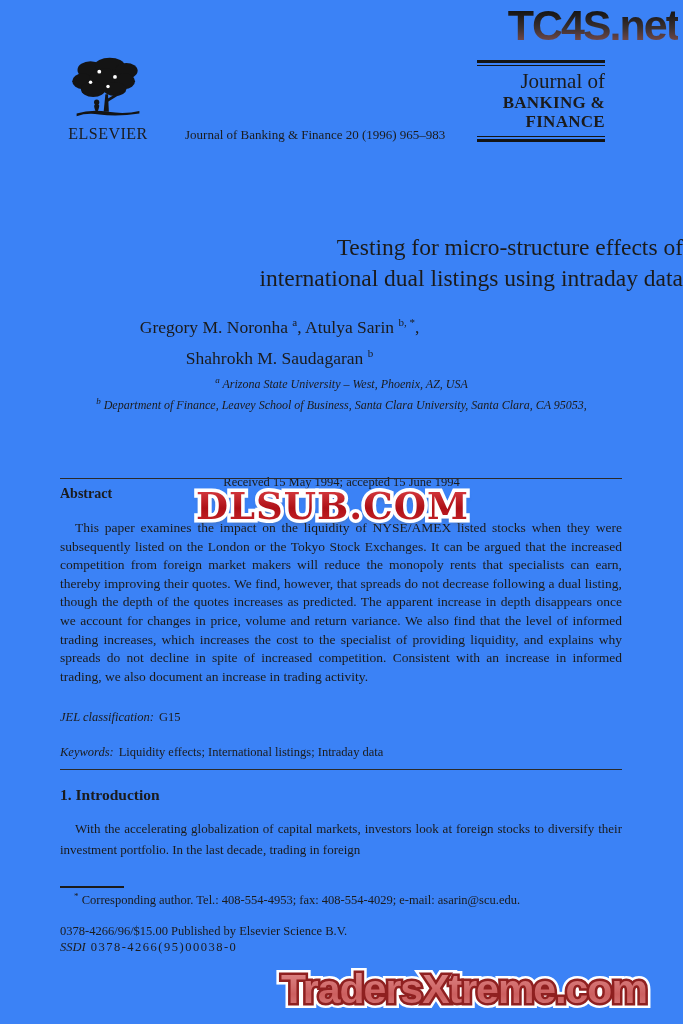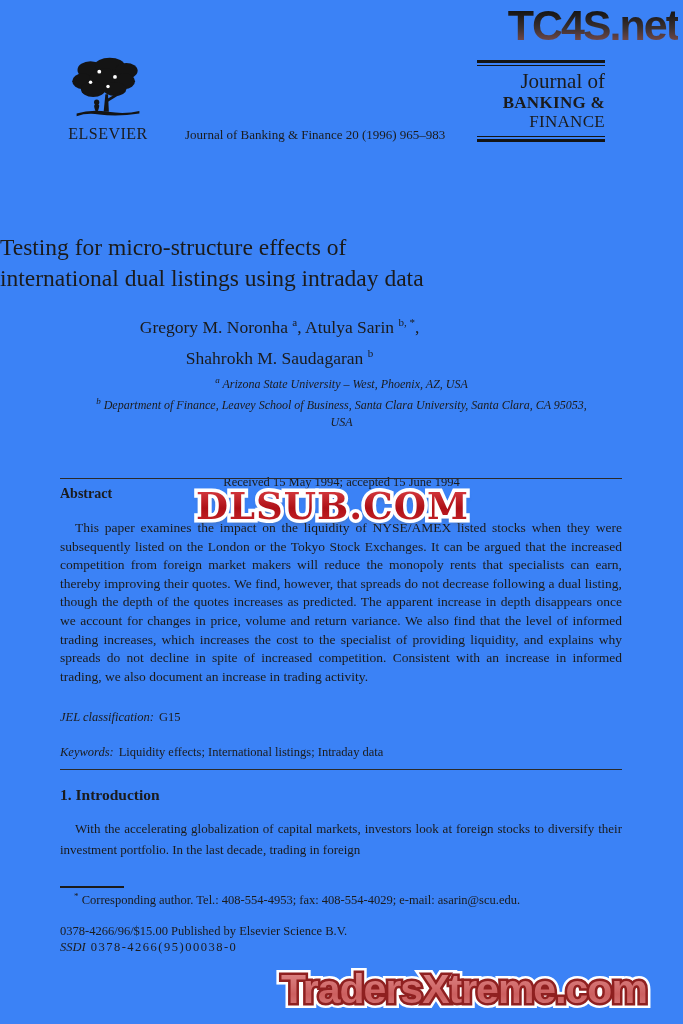--- a/index.html
+++ b/index.html
@@ -36,24 +36,24 @@
   .logo-block{left:60px;top:56px;width:96px;text-align:center;}
   .logo-tree{display:block;margin:0 auto;}
   .logo-name{font-size:16px;letter-spacing:.5px;margin-top:1px;}
   .citation{left:185px;top:127px;font-size:13px;text-align:right;}
   .jbox{left:477px;top:60px;width:128px;text-align:right;}
   .jbox .rl-thick{height:3px;background:#141414;}
   .jbox .rl-thin{height:1px;background:#141414;margin-top:2px;}
   .jbox .rl-thin2{height:1px;background:#141414;margin-bottom:2px;}
   .jbox .t1{font-size:21px;line-height:23px;margin-top:4px;}
   .jbox .t2{font-size:17px;font-weight:bold;letter-spacing:.3px;line-height:19px;}
-  .jbox .t3{font-size:17px;font-weight:normal;letter-spacing:.3px;line-height:19px;margin-bottom:5px;}
+  .jbox .t3{font-size:17px;font-weight:bold;letter-spacing:.3px;line-height:19px;margin-bottom:5px;}
 
   
-  .title{left:0;top:232px;width:683px;text-align:left;font-size:23.5px;line-height:31px;}
+  .title{left:0;top:232px;width:683px;text-align:right;font-size:23.5px;line-height:31px;}
   .authors{left:0;top:309px;width:559px;text-align:center;font-size:17.5px;line-height:26px;}
   .authors sup{font-size:11px;}
   .affil{left:30px;top:372px;width:623px;text-align:center;font-style:italic;
     font-size:12px;line-height:17px;}
   .affil sup{font-style:italic;font-size:9px;}
   .received{left:0;top:427px;width:683px;text-align:center;font-size:12.5px;margin-top:48px;}
 
   
   .rule{left:60px;width:562px;height:1px;background:#2a2a2a;}
   .r1{top:478px;}
@@ -139,21 +139,20 @@
     </div>
   </div>
 
   <div class="abs affil">
     <div>
       <sup>a</sup><span> Arizona State University – West, Phoenix, AZ, USA</span>
     </div>
     <div>
       <sup>b</sup><span> Department of Finance, Leavey School of Business, Santa Clara University, Santa Clara, CA 95053,</span>
     </div>
-    <div>USA</div>
   </div>
 
   <div class="abs received">Received 15 May 1994; accepted 15 June 1994</div>
 
   <div class="abs rule r1"></div>
 
   <div class="abs abst-head">Abstract</div>
   <div class="abs abst-body">This paper examines the impact on the liquidity of NYSE/AMEX listed stocks when they were subsequently listed on the London or the Tokyo Stock Exchanges. It can be argued that the increased competition from foreign market makers will reduce the monopoly rents that specialists can earn, thereby improving their quotes. We find, however, that spreads do not decrease following a dual listing, though the depth of the quotes increases as predicted. The apparent increase in depth disappears once we account for changes in price, volume and return variance. We also find that the level of informed trading increases, which increases the cost to the specialist of providing liquidity, and explains why spreads do not decline in spite of increased competition. Consistent with an increase in informed trading, we also document an increase in trading activity.</div>
 
   <div class="abs wm-mid wm-stack">

